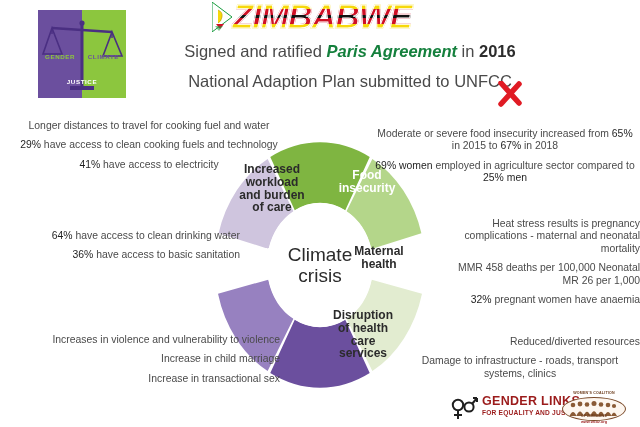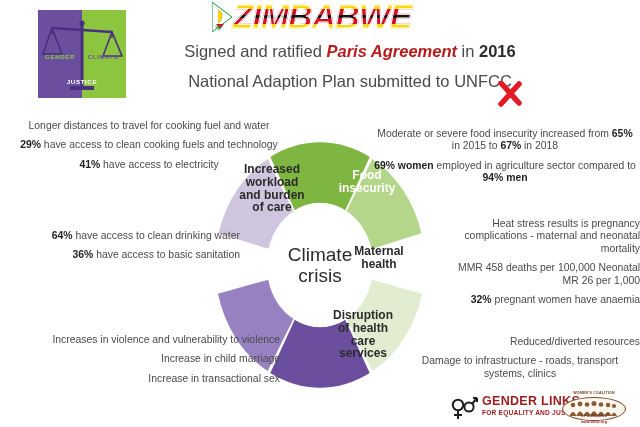--- a/index.html
+++ b/index.html
@@ -39,21 +39,21 @@
     -webkit-background-clip:text;background-clip:text;color:transparent;
     -webkit-text-stroke:1px #ffffff;
     text-shadow:0 0 0 transparent;
   }
   .zim-bird{position:absolute;left:212px;top:2px;width:22px;height:30px;}
 
   
   .hdr{position:absolute;left:150px;top:42px;width:400px;text-align:center;}
   .hdr .line{font-size:16.5px;color:#4a4a4a;margin-bottom:11px;white-space:nowrap;}
   .hdr .line b{font-weight:bold;color:#2c2c2c;}
-  .hdr .line i{font-style:italic;font-weight:bold;color:#b91c1c;}
+  .hdr .line i{font-style:italic;font-weight:bold;color:#15803d;}
   .xmark{position:absolute;left:497px;top:81px;width:26px;height:26px;}
 
   
   .donut{position:absolute;left:200px;top:125px;width:240px;height:280px;}
   .center-label{
     position:absolute;left:50%;top:50%;transform:translate(-50%,-50%);
     text-align:center;font-size:19px;color:#2b2b2b;line-height:21px;
     width:110px;
   }
   .seg-txt{position:absolute;text-align:center;font-weight:bold;font-size:12px;line-height:12.8px;}
@@ -61,21 +61,21 @@
   .seg-txt.light{color:#ffffff;}
   #t-workload{left:30px;top:38px;width:84px;}
   #t-food{left:128px;top:44px;width:78px;}
   #t-maternal{left:142px;top:120px;width:74px;}
   #t-disruption{left:126px;top:184px;width:74px;}
   #t-sgbv{left:28px;top:190px;width:80px;}
   #t-water{left:16px;top:120px;width:74px;}
 
   
   .txt{position:absolute;font-size:10.4px;color:#4a4a4a;line-height:12.4px;}
-  .txt b{font-weight:bold;color:#1f1f1f;}
+  .txt b{font-weight:normal;color:#1f1f1f;}
   .r{text-align:right;}
   .c{text-align:center;}
   .l{text-align:right;}
   .blk{margin-bottom:7px;}
 
   #tx-workload{left:4px;top:120px;width:290px;}
   #tx-water{left:4px;top:230px;width:236px;}
   #tx-sgbv{left:2px;top:334px;width:278px;}
   #tx-food{left:372px;top:128px;width:266px;}
   #tx-maternal{left:446px;top:218px;width:194px;}
@@ -190,21 +190,21 @@
       <div class="blk r"><b>64%</b> have access to clean drinking water</div>
       <div class="blk r"><b>36%</b> have access to basic sanitation</div>
     </div>
   <div class="txt" id="tx-sgbv">
       <div class="blk r">Increases in violence and vulnerability to violence</div>
       <div class="blk r">Increase in child marriage</div>
       <div class="blk r">Increase in transactional sex</div>
     </div>
   <div class="txt" id="tx-food">
       <div class="blk c">Moderate or severe food insecurity increased from <b>65%</b> in 2015 to <b>67%</b> in 2018</div>
-      <div class="blk c"><b>69% women</b> employed in agriculture sector compared to <b>94% men</b></div>
+      <div class="blk c"><b>69% women</b> employed in agriculture sector compared to <b>25% men</b></div>
     </div>
   <div class="txt" id="tx-maternal">
       <div class="blk l">Heat stress results is pregnancy complications - maternal and neonatal mortality</div>
       <div class="blk l">MMR 458 deaths per 100,000 Neonatal MR 26 per 1,000</div>
       <div class="blk l"><b>32%</b> pregnant women have anaemia</div>
     </div>
   <div class="txt" id="tx-disruption">
       <div class="blk r">Reduced/diverted resources</div>
       <div class="blk c">Damage to infrastructure - roads, transport systems, clinics</div>
     </div>

